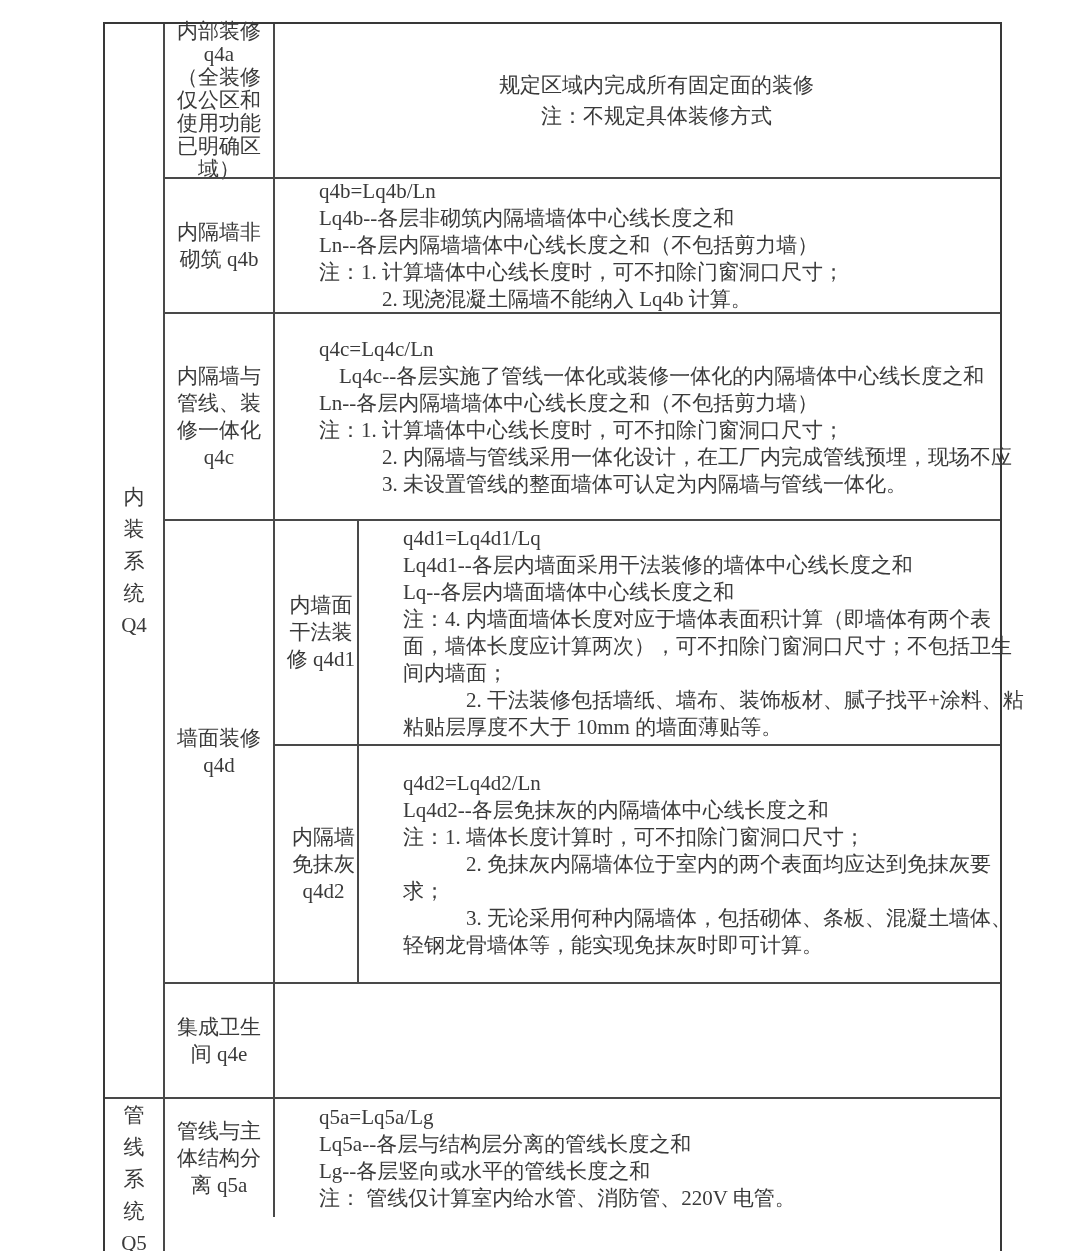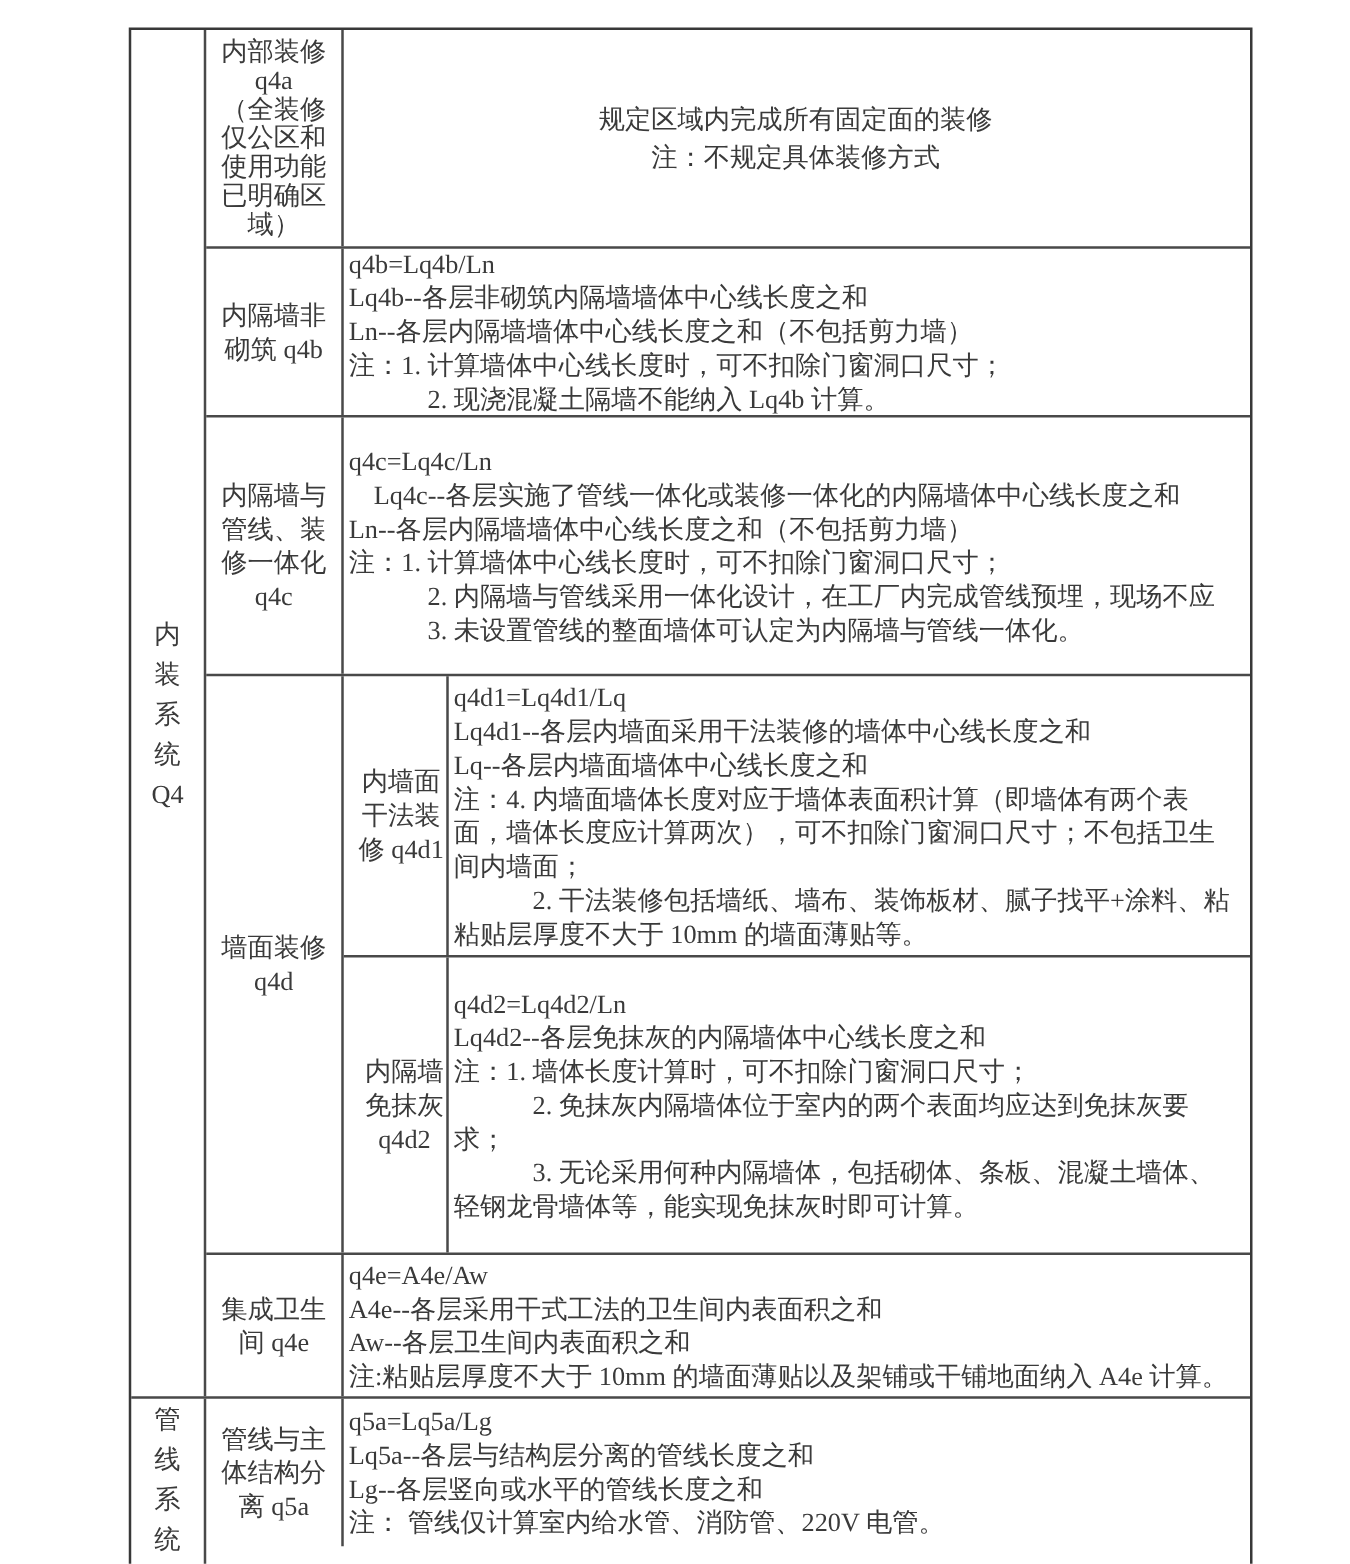--- a/index.html
+++ b/index.html
@@ -57,21 +57,21 @@
     text-align:center;box-sizing:border-box;
     padding:0 2px;
   }
   .content-cell{
     flex:1;min-width:0;
     display:flex;flex-direction:column;justify-content:center;
     padding:2px 6px 2px 4px;
     font-size:21px;line-height:27px;
     box-sizing:border-box;
   }
-  .ln{white-space:nowrap;}
+  .ln{white-space:nowrap;margin-left:40px;}
   .ln.f{text-align:left;}   
   .ln.c{text-align:center;}   
   .ln.i{padding-left:63px;}   
   .ln.s{padding-left:20px;}   
   .roomy .ln{line-height:31px;}
 </style>
 </head>
 <body>
 
 <div class="tbl">
@@ -79,21 +79,21 @@
   <div class="section">
     <div class="group-cell">
       <div class="vlabel">内
 装
 系
 统
 Q4</div>
     </div>
     <div class="rowstack">
 
-      <div class="row tight" style="height:173px">
+      <div class="row tight" style="height:153px">
         <div class="item-cell">
           <div class="item-label">内部装修
 q4a
 （全装修
 仅公区和
 使用功能
 已明确区
 域）</div>
         </div>
         <div class="content-cell roomy">
@@ -176,26 +176,20 @@
           </div>
 
         </div>
       </div>
 
       <div class="row" style="height:115px">
         <div class="item-cell">
           <div class="item-label">集成卫生
 间 q4e</div>
         </div>
-        <div class="content-cell">
-          <div class="ln f">q4e=A4e/Aw</div>
-          <div class="ln">A4e--各层采用干式工法的卫生间内表面积之和</div>
-          <div class="ln">Aw--各层卫生间内表面积之和</div>
-          <div class="ln">注:粘贴层厚度不大于 10mm 的墙面薄贴以及架铺或干铺地面纳入 A4e 计算。</div>
-        </div>
       </div>
 
     </div>
   </div>
 
   <div class="section">
     <div class="group-cell">
       <div class="vlabel">管
 线
 系

